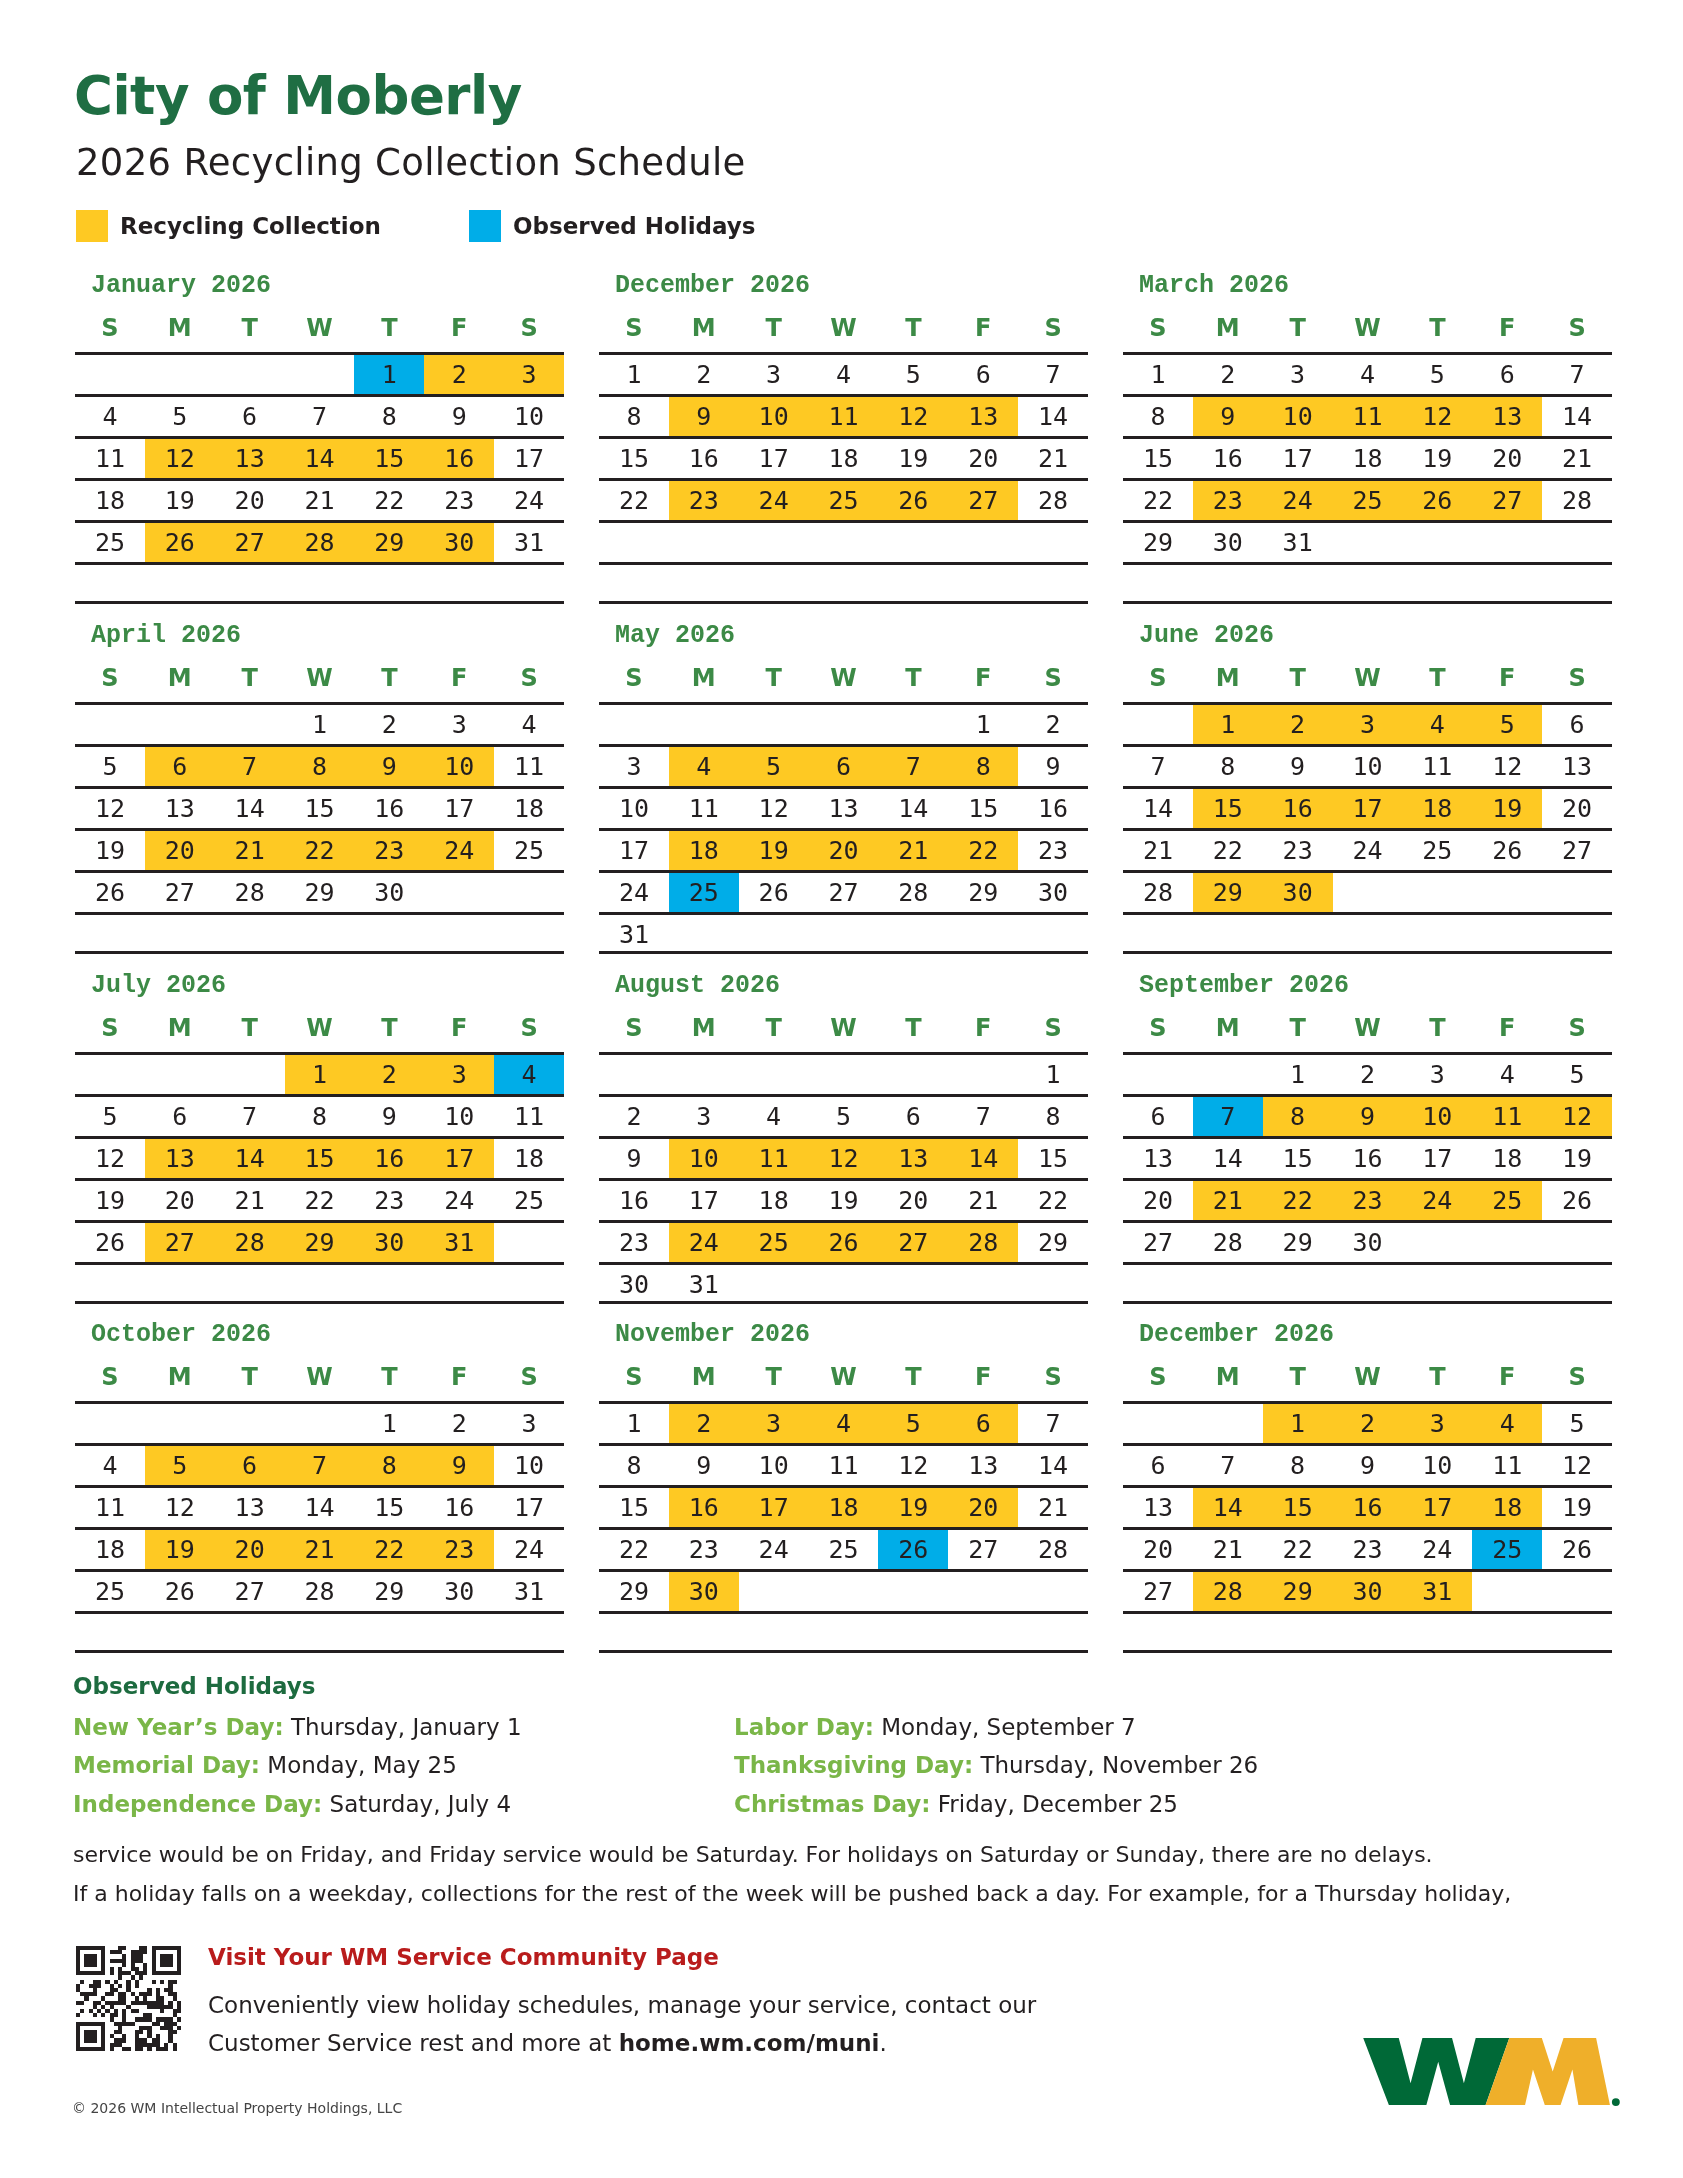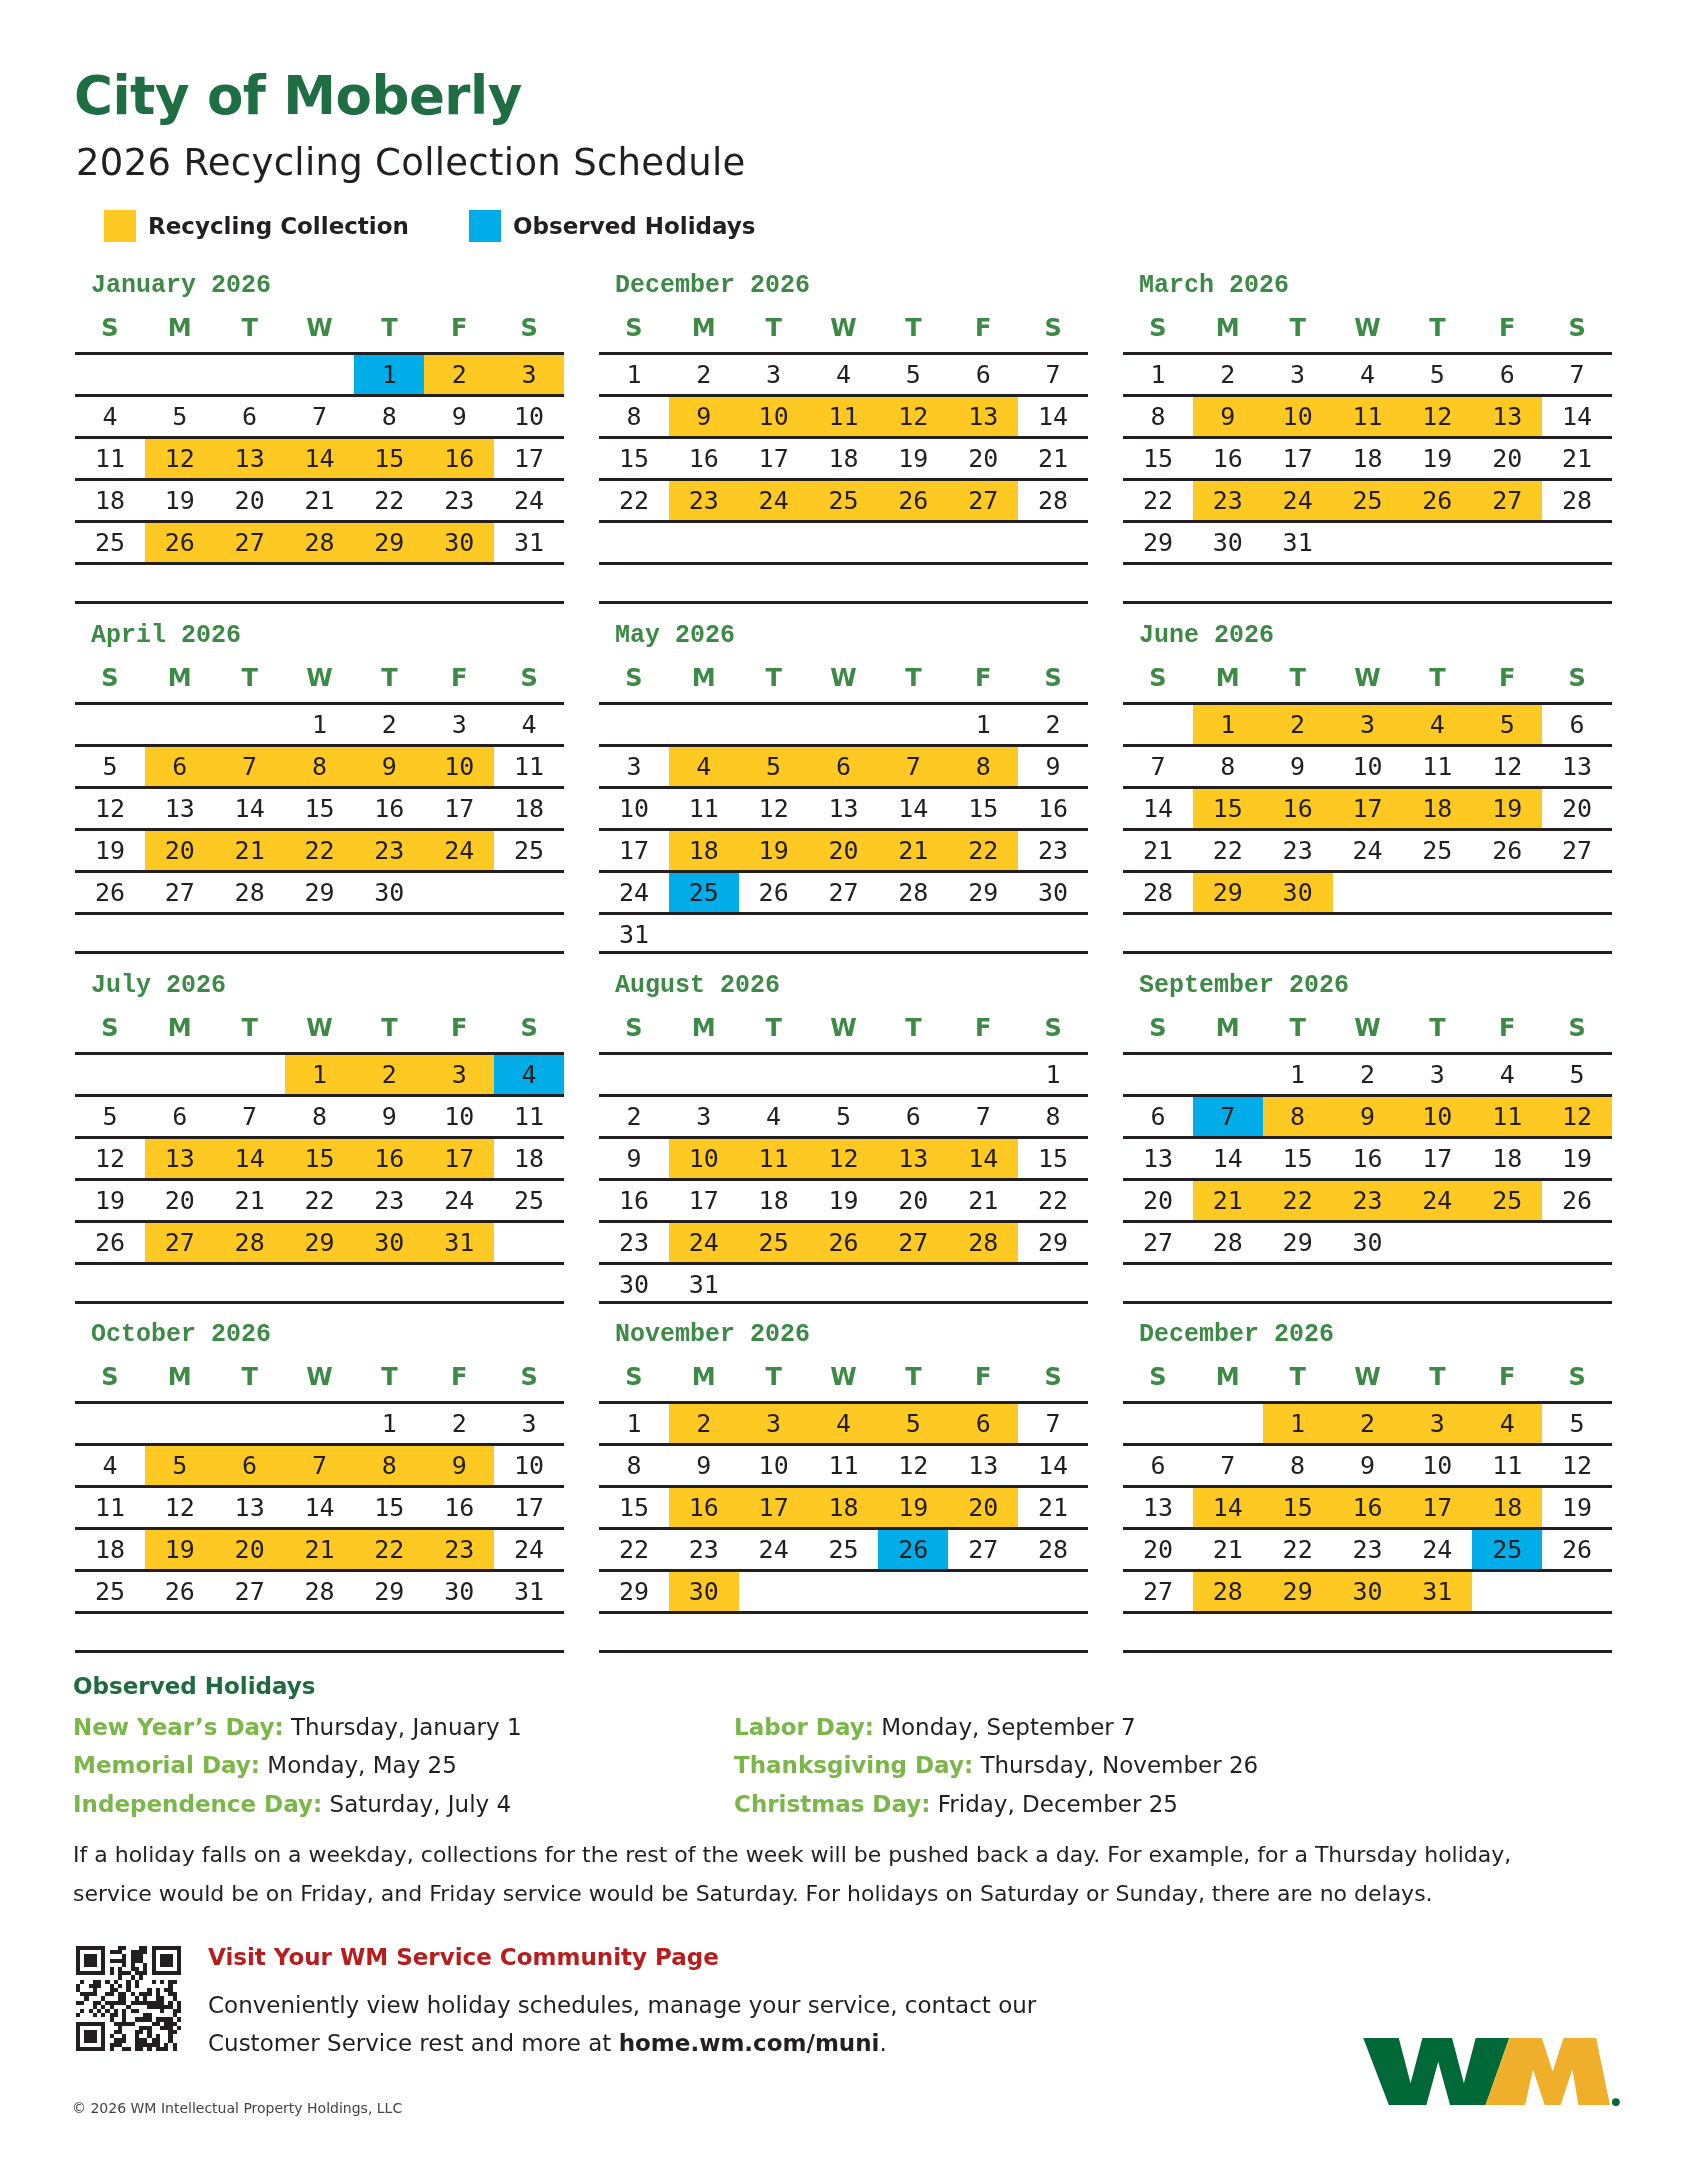--- a/index.html
+++ b/index.html
@@ -32,21 +32,21 @@
   .visit-text b { font-weight: 700; }
   .copyright { left: 72px; top: 2100px; font-size: 14px; color: #444; font-family: "DejaVu Sans", sans-serif; }
   .logo { left: 1361px; top: 2034px; width: 262px; height: 75px; }
 </style>
 </head>
 <body>
 
 <h1 class="abs title">City of Moberly</h1>
 <h2 class="abs subtitle">2026 Recycling Collection Schedule</h2>
 
-<div class="abs legend" style="left:76px;margin-left:28px;">
+<div class="abs legend" style="left:76px;">
   <span class="sw" style="background:#fec923;"></span>
   <span class="lbl">Recycling Collection</span>
 </div>
 <div class="abs legend" style="left:469px;">
   <span class="sw" style="background:#00ade8;"></span>
   <span class="lbl">Observed Holidays</span>
 </div>
 
 <div id="months">
     <div class="month" style="left: 75px; top: 352px;">
@@ -869,22 +869,22 @@
 
 <div class="abs hol-title">Observed Holidays</div>
 <div class="abs hol-line" style="left:73px; top:1714px;"><span class="hn">New Year’s Day:</span> <span class="hd">Thursday, January 1</span></div>
 <div class="abs hol-line" style="left:73px; top:1752px;"><span class="hn">Memorial Day:</span> <span class="hd">Monday, May 25</span></div>
 <div class="abs hol-line" style="left:73px; top:1791px;"><span class="hn">Independence Day:</span> <span class="hd">Saturday, July 4</span></div>
 <div class="abs hol-line" style="left:734px; top:1714px;"><span class="hn">Labor Day:</span> <span class="hd">Monday, September 7</span></div>
 <div class="abs hol-line" style="left:734px; top:1752px;"><span class="hn">Thanksgiving Day:</span> <span class="hd">Thursday, November 26</span></div>
 <div class="abs hol-line" style="left:734px; top:1791px;"><span class="hn">Christmas Day:</span> <span class="hd">Friday, December 25</span></div>
 
 <div class="abs note" style="top:1835px;">
+  <div>service would be on Friday, and Friday service would be Saturday. For holidays on Saturday or Sunday, there are no delays.</div>
   <div>If a holiday falls on a weekday, collections for the rest of the week will be pushed back a day. For example, for a Thursday holiday,</div>
-  <div>service would be on Friday, and Friday service would be Saturday. For holidays on Saturday or Sunday, there are no delays.</div>
 </div>
 
 <svg class="abs qr" viewBox="0 0 25 25" shape-rendering="crispEdges">
   <g fill="#231f20" id="qrg">
       <rect x="0" y="0" width="7" height="7"></rect>
       <rect x="1" y="1" width="5" height="5" fill="#fff"></rect>
       <rect x="2" y="2" width="3" height="3"></rect>
       <rect x="18" y="0" width="7" height="7"></rect>
       <rect x="19" y="1" width="5" height="5" fill="#fff"></rect>
       <rect x="20" y="2" width="3" height="3"></rect>

